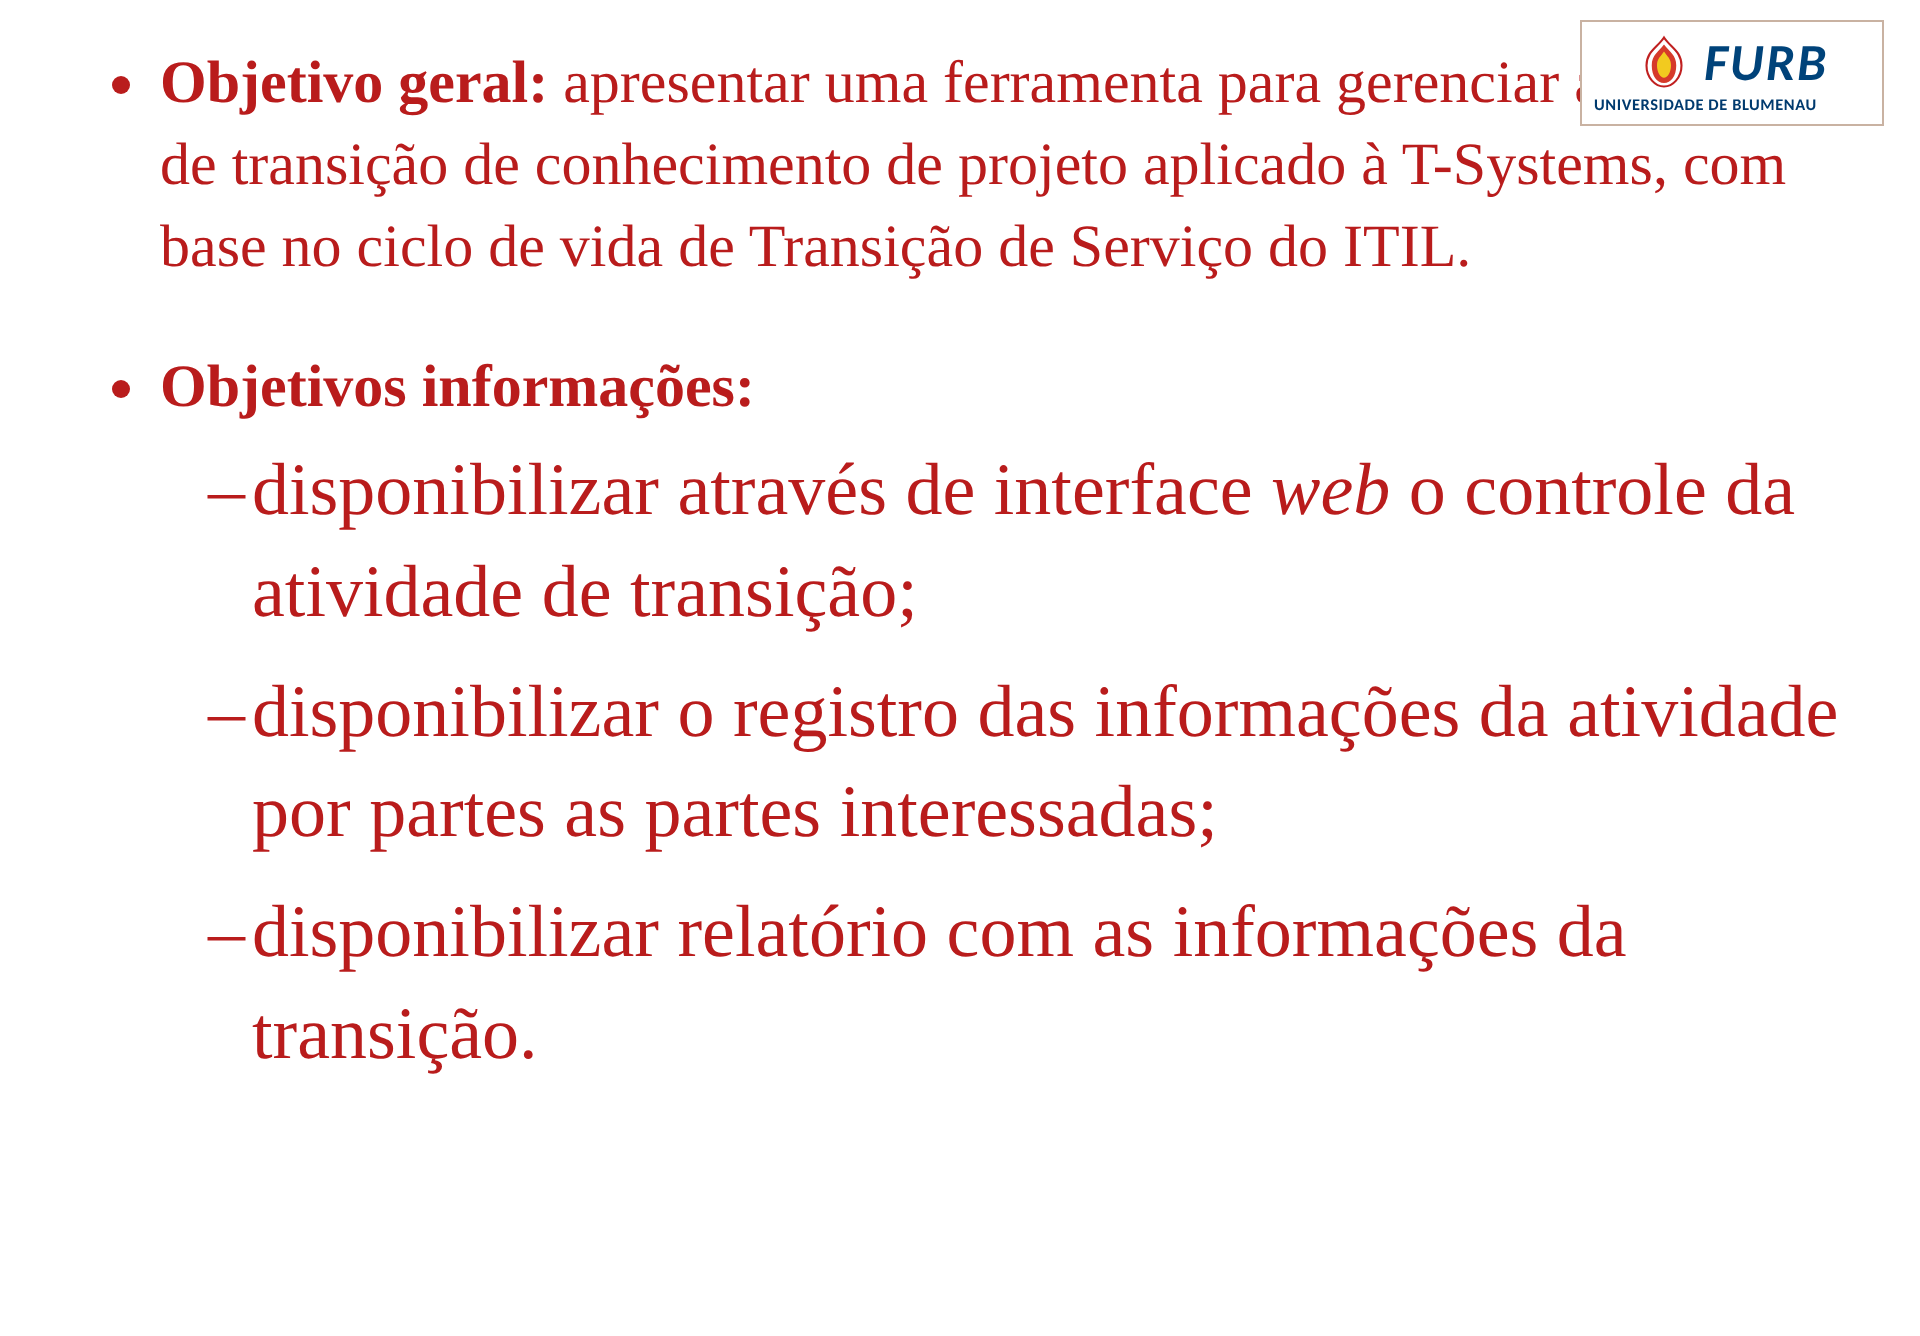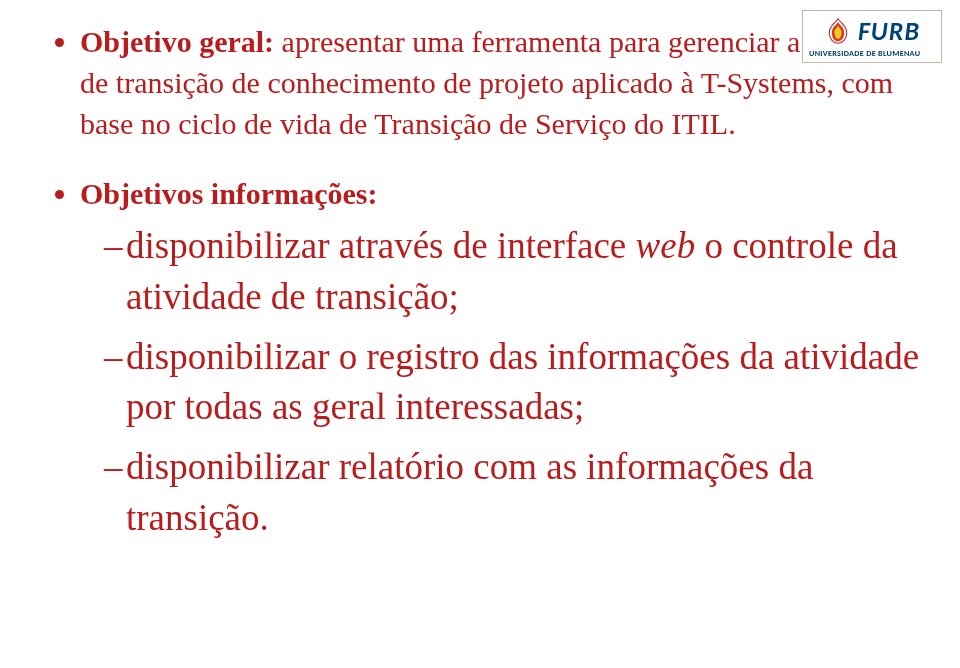--- a/index.html
+++ b/index.html
@@ -22,21 +22,21 @@
   .title {
     font-size: 46px;
     font-weight: 400;
     color: #4c4085;
     margin-bottom: 18px;
   }
   .logo-box {
     position: absolute;
     top: 10px;
     right: 18px;
-    width: 140px;
+    width: 152px;
     text-align: center;
   }
   .logo-wrap {
     border: 1px solid #c9b2a2;
     background: #fff;
     padding: 4px 6px 4px 6px;
     box-sizing: border-box;
   }
   .logo-furb {
     display: flex;
@@ -118,21 +118,21 @@
     <li>
       <span class="section-label">Objetivo geral:</span><span> apresentar uma ferramenta para gerenciar a atividade de transição de conhecimento de projeto aplicado à T-Systems, com base no ciclo de vida de Transição de Serviço do ITIL.</span>
     </li>
     <li>
       <span class="section-label">Objetivos informações:</span>
       <ul class="level2">
         <li>
           <span>disponibilizar através de interface </span><span class="italic">web</span><span> o controle da atividade de transição;</span>
         </li>
         <li>
-          <span>disponibilizar o registro das informações da atividade por todas as geral interessadas;</span>
+          <span>disponibilizar o registro das informações da atividade por partes as partes interessadas;</span>
         </li>
         <li>
           <span>disponibilizar relatório com as informações da transição.</span>
         </li>
       </ul>
     </li>
   </ul>
 
 </div>
 

